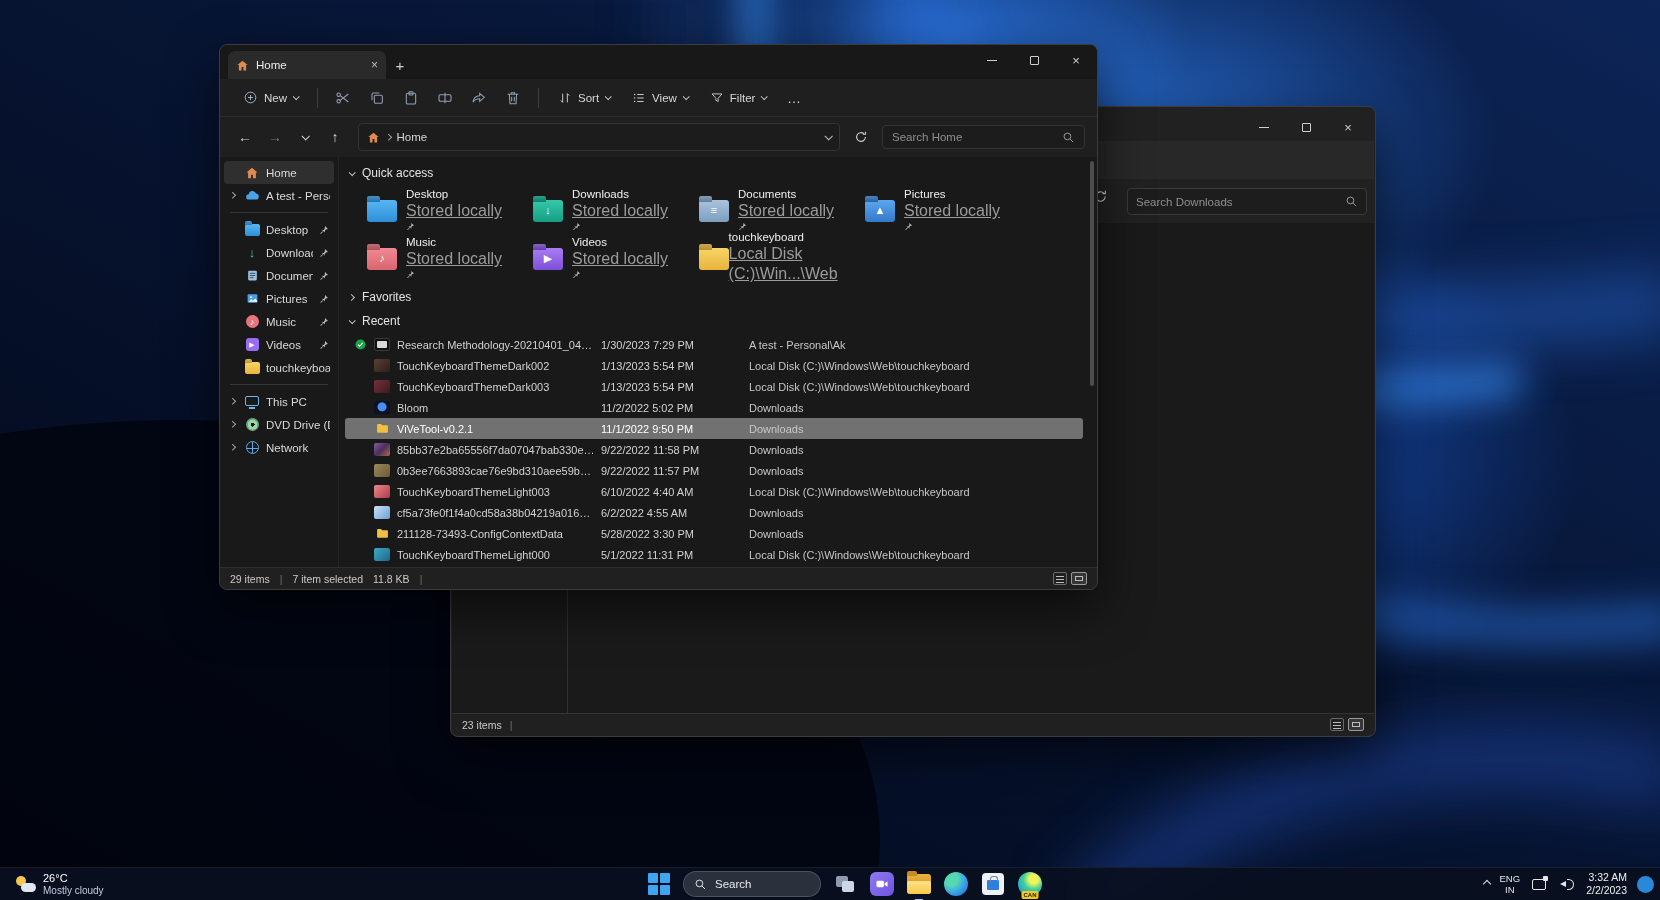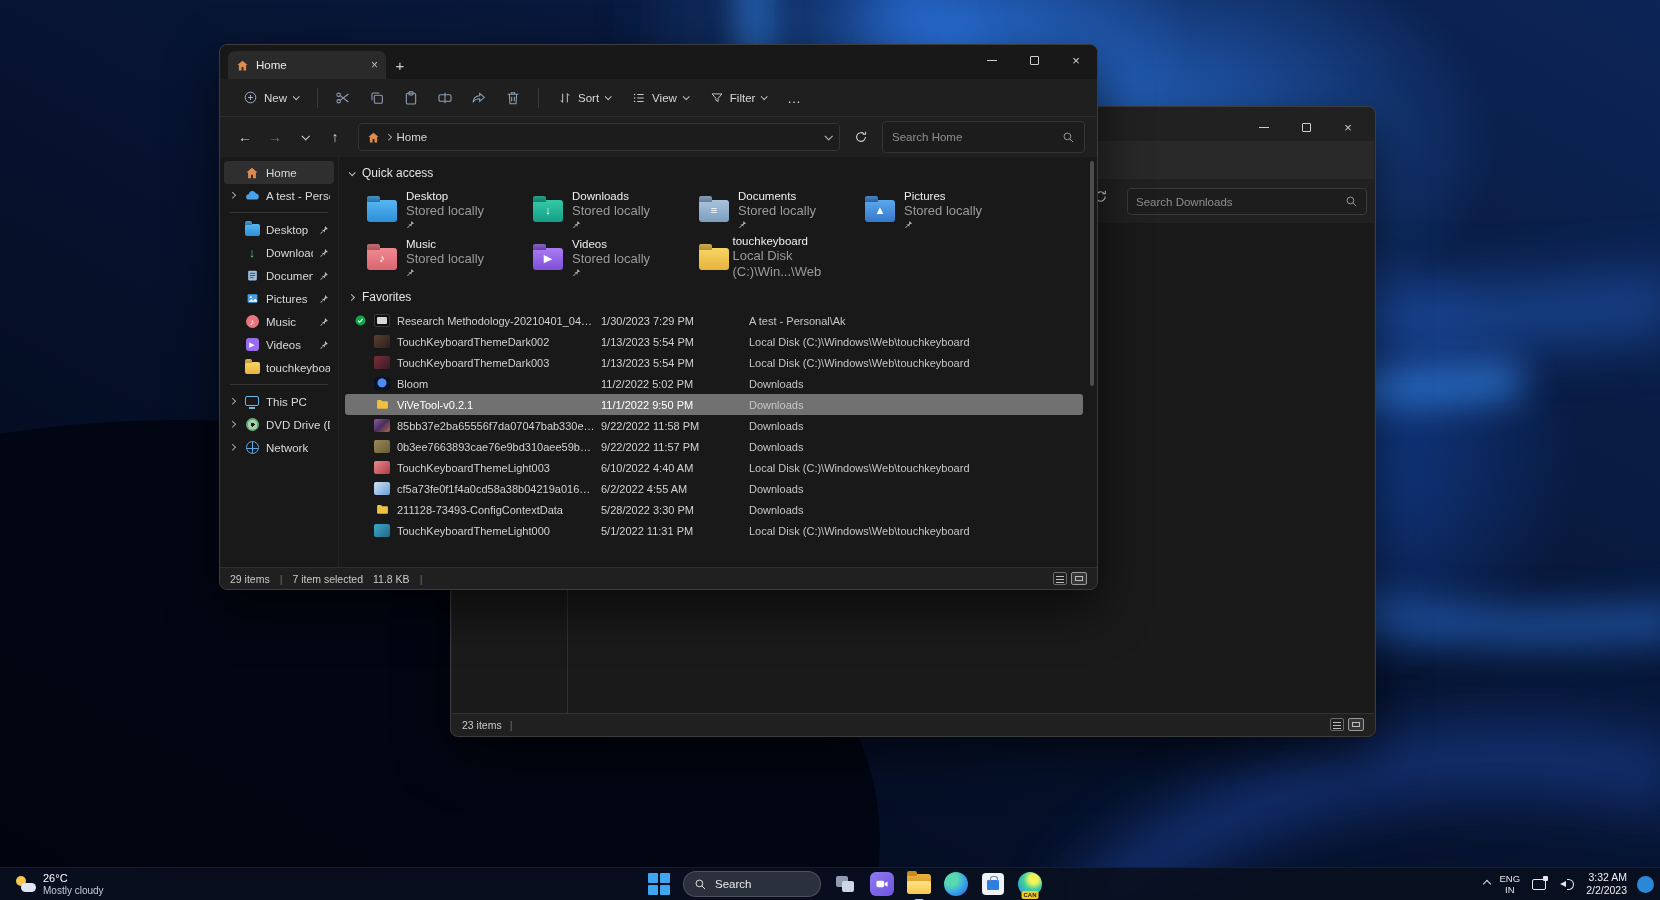--- a/index.html
+++ b/index.html
@@ -64,21 +64,21 @@
   .tb-div{width:1px;height:20px;background:#3c3c3c;margin:0 6px;}
   .dots{color:#cfcfcf;font-size:14px;letter-spacing:1px;}
   
   .navbar{height:40px;display:flex;align-items:center;padding:0 12px;gap:4px;}
   .navarrow{width:26px;height:26px;display:flex;align-items:center;justify-content:center;color:#d2d2d2;font-size:14px;}
   .navarrow.dim{color:#7a7a7a;}
   .addrbar{height:28px;flex:0 0 482px;margin-left:6px;background:#1c1c1c;border:1px solid #343434;border-radius:4px;
       display:flex;align-items:center;padding:0 8px;gap:6px;color:#d6d6d6;font-size:11.5px;}
   .addr-chev{margin-left:auto;color:#bdbdbd;}
   .refreshbtn{width:28px;height:28px;display:flex;align-items:center;justify-content:center;color:#cfcfcf;margin:0 3px;}
-  .searchbox{height:32px;flex:1;background:#1c1c1c;border:1px solid #343434;border-radius:4px;display:flex;
+  .searchbox{height:24px;flex:1;background:#1c1c1c;border:1px solid #343434;border-radius:4px;display:flex;
       align-items:center;padding:0 9px;}
   .searchbox input{flex:1;background:transparent;border:0;outline:0;color:#cfcfcf;font-size:11.5px;font-family:inherit;}
   .searchbox input::placeholder{color:#8f8f8f;}
   
   .fw-body{flex:1;display:flex;min-height:0;background:#191919;}
   .sidebar{flex:0 0 119px;padding:4px 4px 4px 4px;overflow:hidden;border-right:1px solid #242424;}
   .sb-item{height:23px;display:flex;align-items:center;gap:6px;padding:0 4px 0 2px;border-radius:4px;color:#d9d9d9;font-size:11.5px;}
   .sb-item.sel{background:#2f2f2f;}
   .sb-chev{width:12px;display:flex;justify-content:center;color:#9f9f9f;flex:0 0 12px;}
   .sb-chev .chv{width:4.5px;height:4.5px;}
@@ -108,21 +108,21 @@
   .sect{height:24px;display:flex;align-items:center;gap:8px;color:#e3e3e3;font-size:12px;padding-left:4px;}
   .sect .chv{color:#bdbdbd;width:5px;height:5px;}
   .qa-grid{display:grid;grid-template-columns:repeat(4,166px);grid-auto-rows:44px;row-gap:4px;margin:2px 0 6px 18px;}
   .tile{display:flex;align-items:center;gap:9px;border-radius:4px;padding:2px 4px;}
   .tile-ic{position:relative;width:30px;height:25px;}
   .bfolder{position:absolute;left:0;top:3px;width:30px;height:22px;border-radius:3px;}
   .bfolder::before{content:"";position:absolute;left:0;top:-4px;width:13px;height:6px;border-radius:2px 2px 0 0;background:inherit;filter:brightness(.8);}
   .tile-ic .glyph{font-size:11px;top:3px;}
   .tile-txt{display:flex;flex-direction:column;line-height:1.25;}
   .tile-name{font-size:11.5px;color:#efefef;}
-  .tile-sub{font-size:13px;color:#9b9b9b;}
+  .tile-sub{font-size:16px;color:#9b9b9b;text-decoration:underline;}
   .pin{color:#b5b5b5;margin-top:1px;}
   
   .rows{margin-top:1px;}
   .row{height:21px;display:flex;align-items:center;gap:6px;padding-left:8px;border-radius:3px;font-size:11px;color:#d2d2d2;}
   .row.sel{background:rgba(185,185,185,.55);color:#fff;}
   .cstat{flex:0 0 14px;display:flex;justify-content:center;}
   .cic{flex:0 0 18px;display:flex;justify-content:center;}
   .cname{flex:0 0 198px;white-space:nowrap;overflow:hidden;text-overflow:ellipsis;}
   .cdate{flex:0 0 142px;white-space:nowrap;}
   .cloc{flex:1;white-space:nowrap;overflow:hidden;color:#c6c6c6;}
@@ -707,20 +707,24 @@
                 <span class="tile-name">touchkeyboard</span>
                 <span class="tile-sub">Local Disk (C:)\Win...\Web</span>
               </span>
           </div>
         </div>
 
         <div class="sect">
           <span class="chv right"></span>
           <span>Favorites</span>
         </div>
+        <div class="sect">
+          <span class="chv down"></span>
+          <span>Recent</span>
+        </div>
 
         <div class="rows">
           <div class="row">
             <span class="cstat">
                 <svg class="sym" width="11" height="11" viewBox="0 0 24 24">
                   <use href="#i-check"></use>
                 </svg>
               </span>
             <span class="cic">
                 <span class="thumb t-video"></span>

